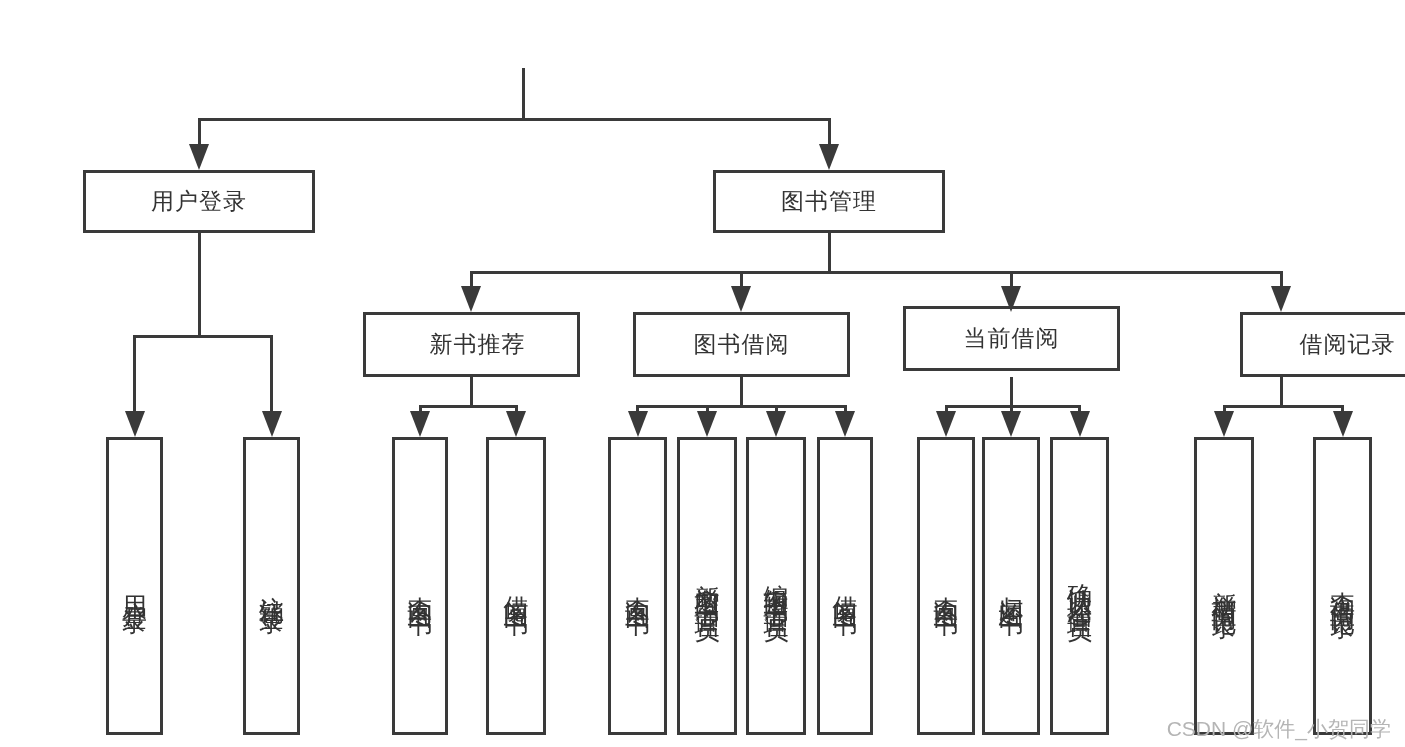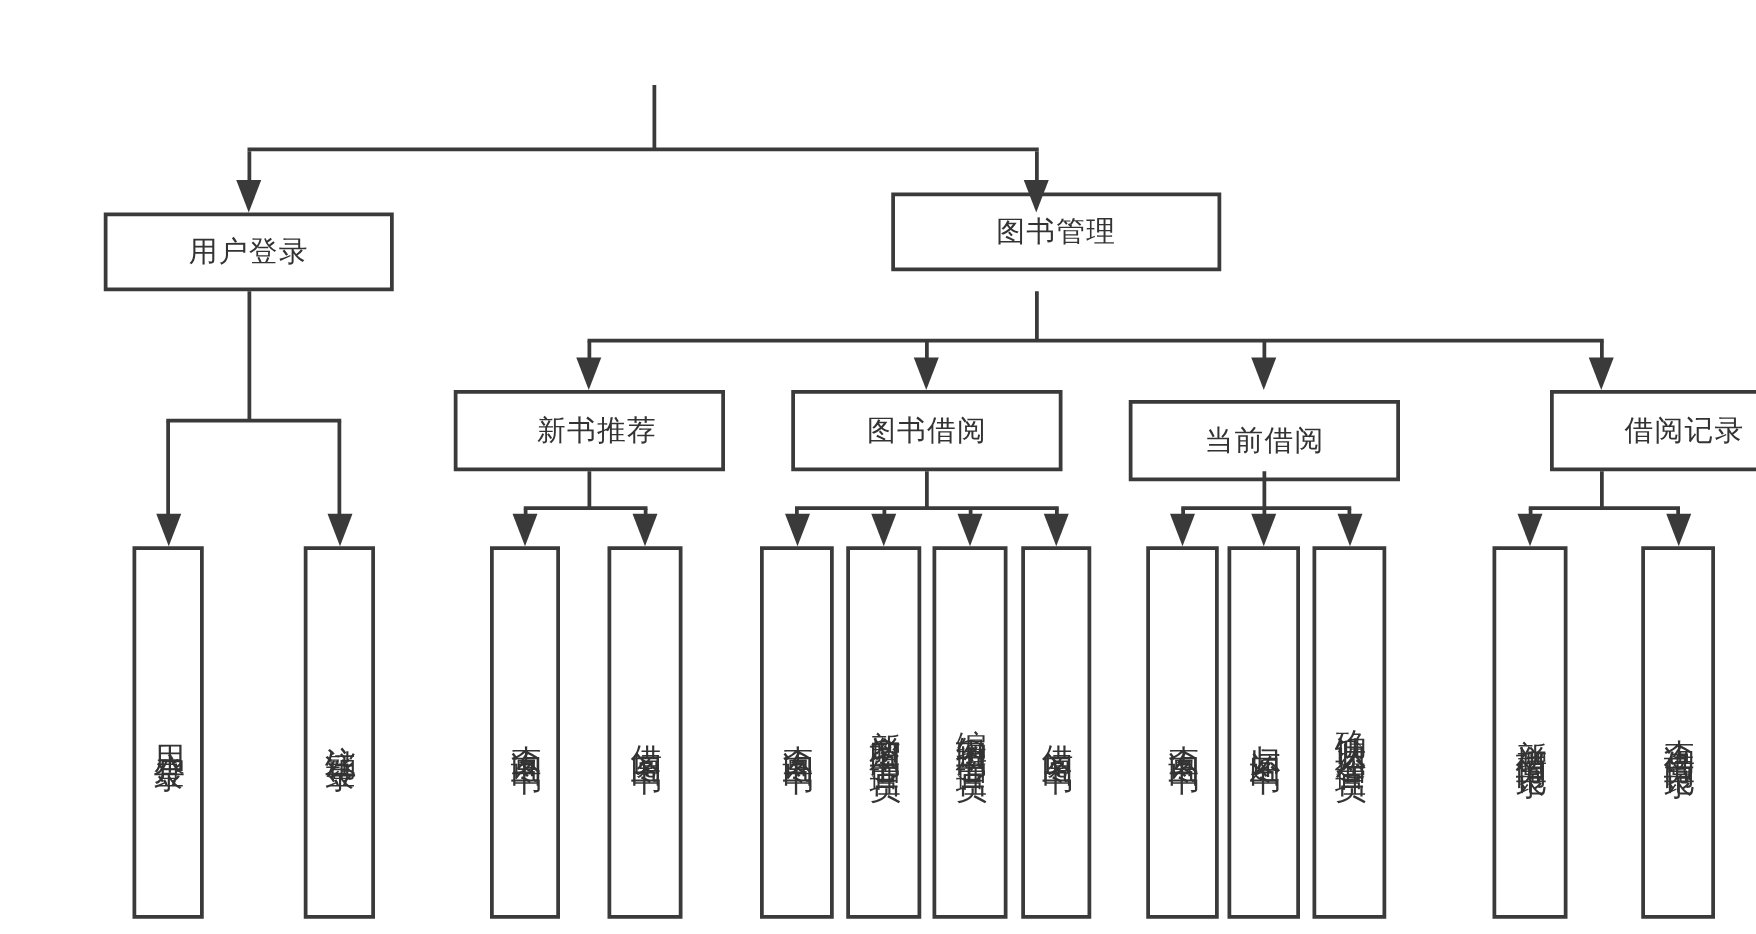--- a/index.html
+++ b/index.html
@@ -37,27 +37,27 @@
   }
 </style>
 </head>
 <body>
 
 <div class="canvas">
 
 
   <div class="box hbox" style="left:83px;top:170px;width:232px;height:63px;">用户登录</div>
 
-  <div class="box hbox" style="left:713px;top:154px;width:264px;height:63px;">图书管理</div>
+  <div class="box hbox" style="left:713px;top:170px;width:232px;height:63px;">图书管理</div>
 
   <div class="box hbox" style="left:363px;top:312px;width:217px;height:65px;padding-left:12px;">新书推荐</div>
 
   <div class="box hbox" style="left:633px;top:312px;width:217px;height:65px;">图书借阅</div>
 
-  <div class="box hbox" style="left:903px;top:320px;width:217px;height:65px;">当前借阅</div>
+  <div class="box hbox" style="left:903px;top:306px;width:217px;height:65px;">当前借阅</div>
 
   <div class="box hbox" style="left:1240px;top:312px;width:215px;height:65px;">借阅记录</div>
 
   <div class="box vbox" style="left:106px;top:437px;width:57px;height:298px;">用户登录</div>
 
   <div class="box vbox" style="left:243px;top:437px;width:57px;height:298px;">注销登录</div>
 
   <div class="box vbox" style="left:392px;top:437px;width:56px;height:298px;">查询图书</div>
 
   <div class="box vbox" style="left:486px;top:437px;width:60px;height:298px;">借阅图书</div>
@@ -134,14 +134,15 @@
   <div class="arrow" style="left:627.5px;top:411px;"></div>
   <div class="arrow" style="left:697px;top:411px;"></div>
   <div class="arrow" style="left:766px;top:411px;"></div>
   <div class="arrow" style="left:835px;top:411px;"></div>
   <div class="arrow" style="left:936px;top:411px;"></div>
   <div class="arrow" style="left:1001px;top:411px;"></div>
   <div class="arrow" style="left:1069.5px;top:411px;"></div>
   <div class="arrow" style="left:1214px;top:411px;"></div>
   <div class="arrow" style="left:1332.5px;top:411px;"></div>
 
+  <div class="watermark">CSDN @软件_小贺同学</div>
 
 </div>
 
 </body></html>

